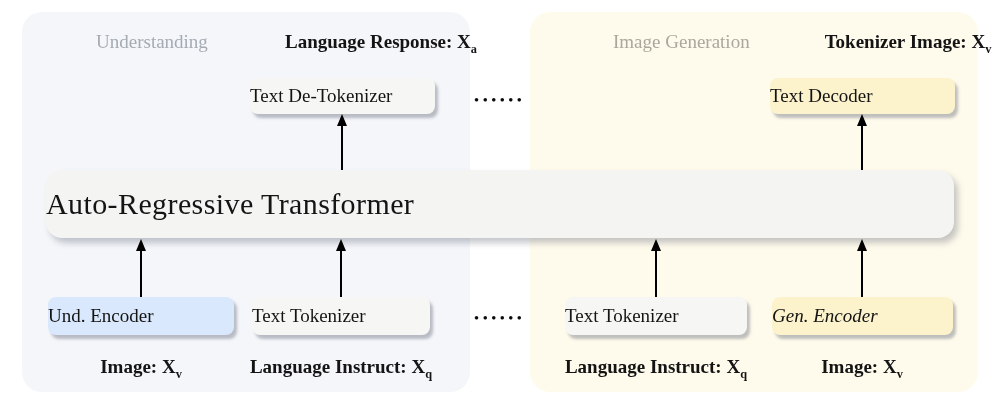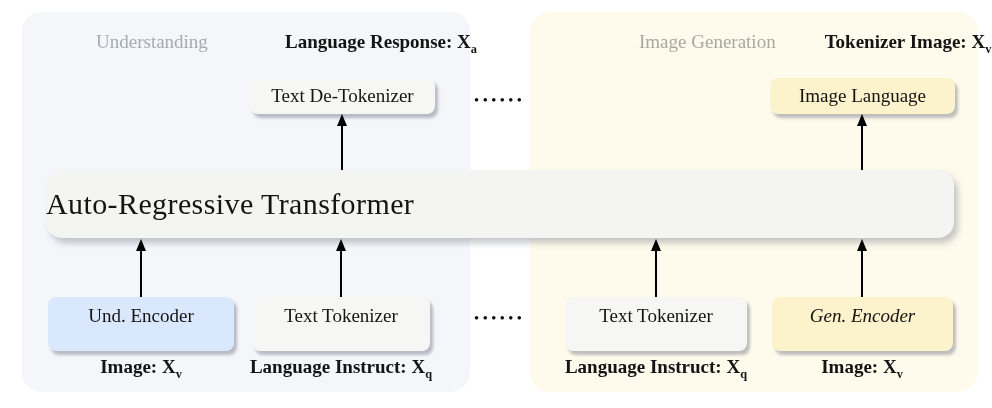--- a/index.html
+++ b/index.html
@@ -10,25 +10,25 @@
   }
   .abs{position:absolute;}
   .panel{border-radius:20px;}
   .panel-left{left:22px;top:12px;width:448px;height:380px;background:var(--left-panel-bg,#f4f6fa);}
   .panel-right{left:530px;top:12px;width:448px;height:380px;background:var(--right-panel-bg,#fffbec);}
   .hdr{top:30px;height:24px;line-height:24px;font-size:19px;white-space:nowrap;margin-left:36px;}
   .muted-l{color:var(--muted-left,#a5abb3);}
   .muted-r{color:var(--muted-right,#aaa89d);}
   .ctr{text-align:center;font-weight:bold;}
   .box{
-    border-radius:8px;font-size:19px;text-align:center;white-space:nowrap;
+    border-radius:8px;font-size:19px;text-align:left;white-space:nowrap;
     box-shadow:3px 4px 3px var(--shadow,rgba(119,124,136,0.48));
   }
   .box-sm{height:36px;line-height:36px;}
-  .box-bt{height:54px;line-height:38px;}
+  .box-bt{height:38px;line-height:38px;}
   .gray-box{background:var(--gray-box-bg,#f6f6f4);}
   .blue-box{background:var(--blue-box-bg,#d9e8fc);}
   .yellow-box{background:var(--yellow-box-bg,#fcf2cb);}
   .transformer{
     left:46px;top:170px;width:908px;height:68px;line-height:68px;
     background:var(--transformer-bg,#f4f4f3);border-radius:16px;
     font-size:30px;letter-spacing:0.4px;
     box-shadow:4px 5px 6px rgba(119,124,136,0.42);
   }
   .arrow{display:flex;flex-direction:column;align-items:center;width:12px;}
@@ -45,32 +45,32 @@
 
   <div class="abs panel panel-left"></div>
   <div class="abs panel panel-right"></div>
 
   <div class="abs hdr muted-l" style="left:60px;">
     <span>Understanding</span>
   </div>
   <div class="abs hdr ctr" style="left:225px;width:240px;">
     <span>Language Response: X</span><sub>a</sub>
   </div>
-  <div class="abs hdr muted-r" style="left:603px;">
+  <div class="abs hdr muted-r" style="left:577px;">
     <span>Image Generation</span>
   </div>
   <div class="abs hdr ctr" style="left:752px;width:240px;">
     <span>Tokenizer Image: X</span><sub>v</sub>
   </div>
 
   <div class="abs box box-sm gray-box" style="left:250px;top:78px;width:185px;">
     <span>Text De-Tokenizer</span>
   </div>
   <div class="abs box box-sm yellow-box" style="left:770px;top:78px;width:185px;">
-    <span>Image Language</span>
+    <span>Text Decoder</span>
   </div>
 
   <div class="abs arrow" style="left:336px;top:114px;height:56px;">
     <div class="head"></div>
       <div class="shaft"></div>
   </div>
   <div class="abs arrow" style="left:856px;top:114px;height:56px;">
     <div class="head"></div>
       <div class="shaft"></div>
   </div>

